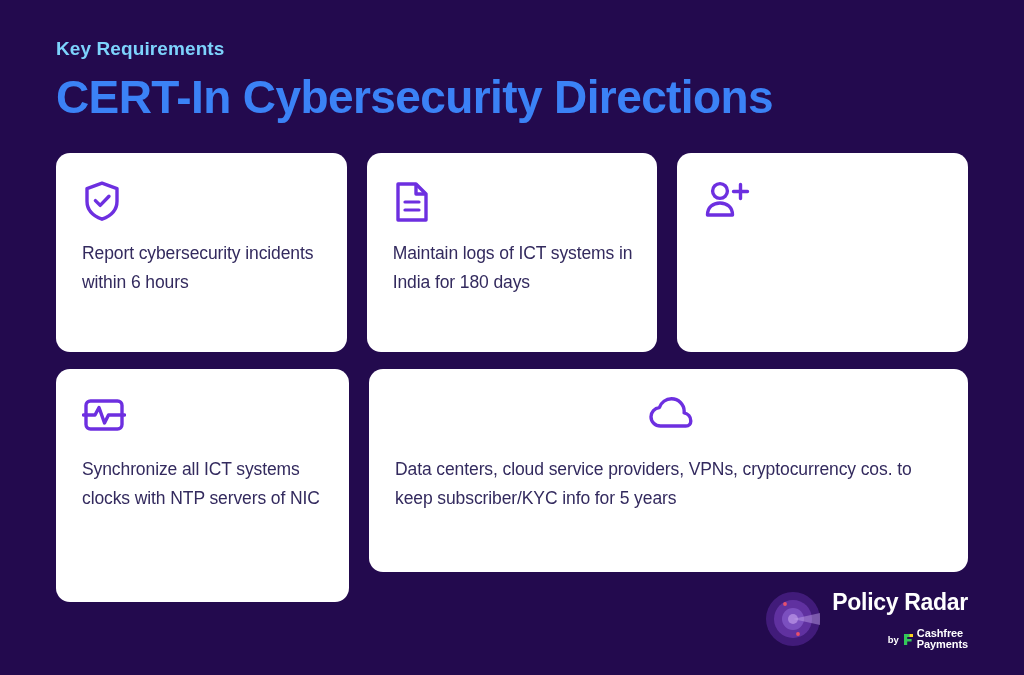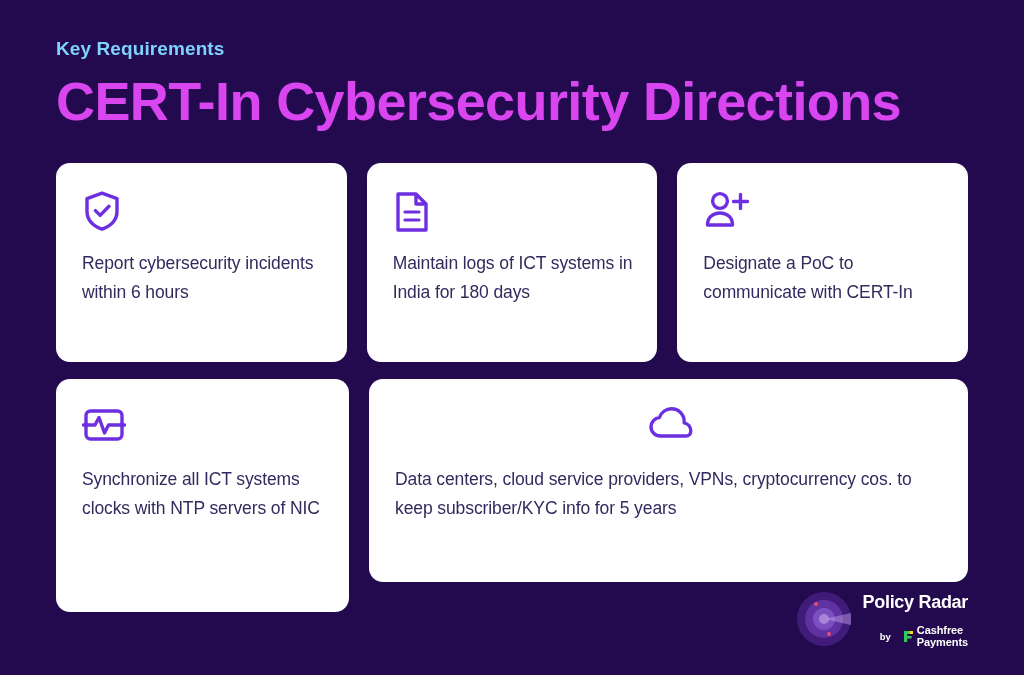--- a/index.html
+++ b/index.html
@@ -31,22 +31,22 @@
 
   .eyebrow {
     color: #7dd3fc;
     font-size: 19px;
     font-weight: bold;
     letter-spacing: 0.1px;
     line-height: 1.2;
   }
 
   .title {
-    color: #d946ef;
-    font-size: 54px;
+    color: #3b82f6;
+    font-size: 46px;
     font-weight: bold;
     letter-spacing: -0.6px;
     line-height: 1.18;
     margin-top: 9px;
   }
 
   
   .grid {
     margin-top: 29px;
     display: flex;
@@ -98,30 +98,30 @@
   }
 
   .brand-words {
     display: flex;
     flex-direction: column;
     align-items: flex-end;
   }
 
   .brand-name {
     color: #FFFFFF;
-    font-size: 18px;
+    font-size: 23px;
     font-weight: bold;
     letter-spacing: -0.3px;
     line-height: 1.1;
   }
 
   .brand-by {
     display: flex;
     align-items: center;
-    gap: 12px;
+    gap: 4px;
     margin-top: 12px;
     justify-content: space-between;
   }
 
   .brand-by-label {
     color: #FFFFFF;
     font-size: 9.5px;
     font-weight: bold;
   }
 
@@ -181,21 +181,20 @@
       </div>
 
       <div class="card">
         <div class="card-icon">
           <svg width="48" height="42" viewBox="0 0 48 42" fill="none">
             <circle cx="17" cy="11" r="7.4" stroke="#6D2FE0" stroke-width="3.4" fill="none"></circle>
             <path d="M4.5 35 C4.5 27.2 10.1 23 17 23 C23.9 23 29.5 27.2 29.5 35 Z" stroke="#6D2FE0" stroke-width="3.4" stroke-linejoin="round" fill="none"></path>
             <path d="M37.5 4.5 V18.5 M30.5 11.5 H44.5" stroke="#6D2FE0" stroke-width="3.4" stroke-linecap="round"></path>
           </svg>
         </div>
-        <div class="card-text">Designate a PoC to communicate with CERT-In</div>
       </div>
 
     </div>
 
     <div class="row row-bottom">
 
       <div class="card card-narrow">
         <div class="card-icon">
           <svg width="44" height="38" viewBox="0 0 44 38" fill="none">
             <rect x="4" y="5" width="36" height="28" rx="4.5" stroke="#6D2FE0" stroke-width="3.4" fill="none"></rect>

